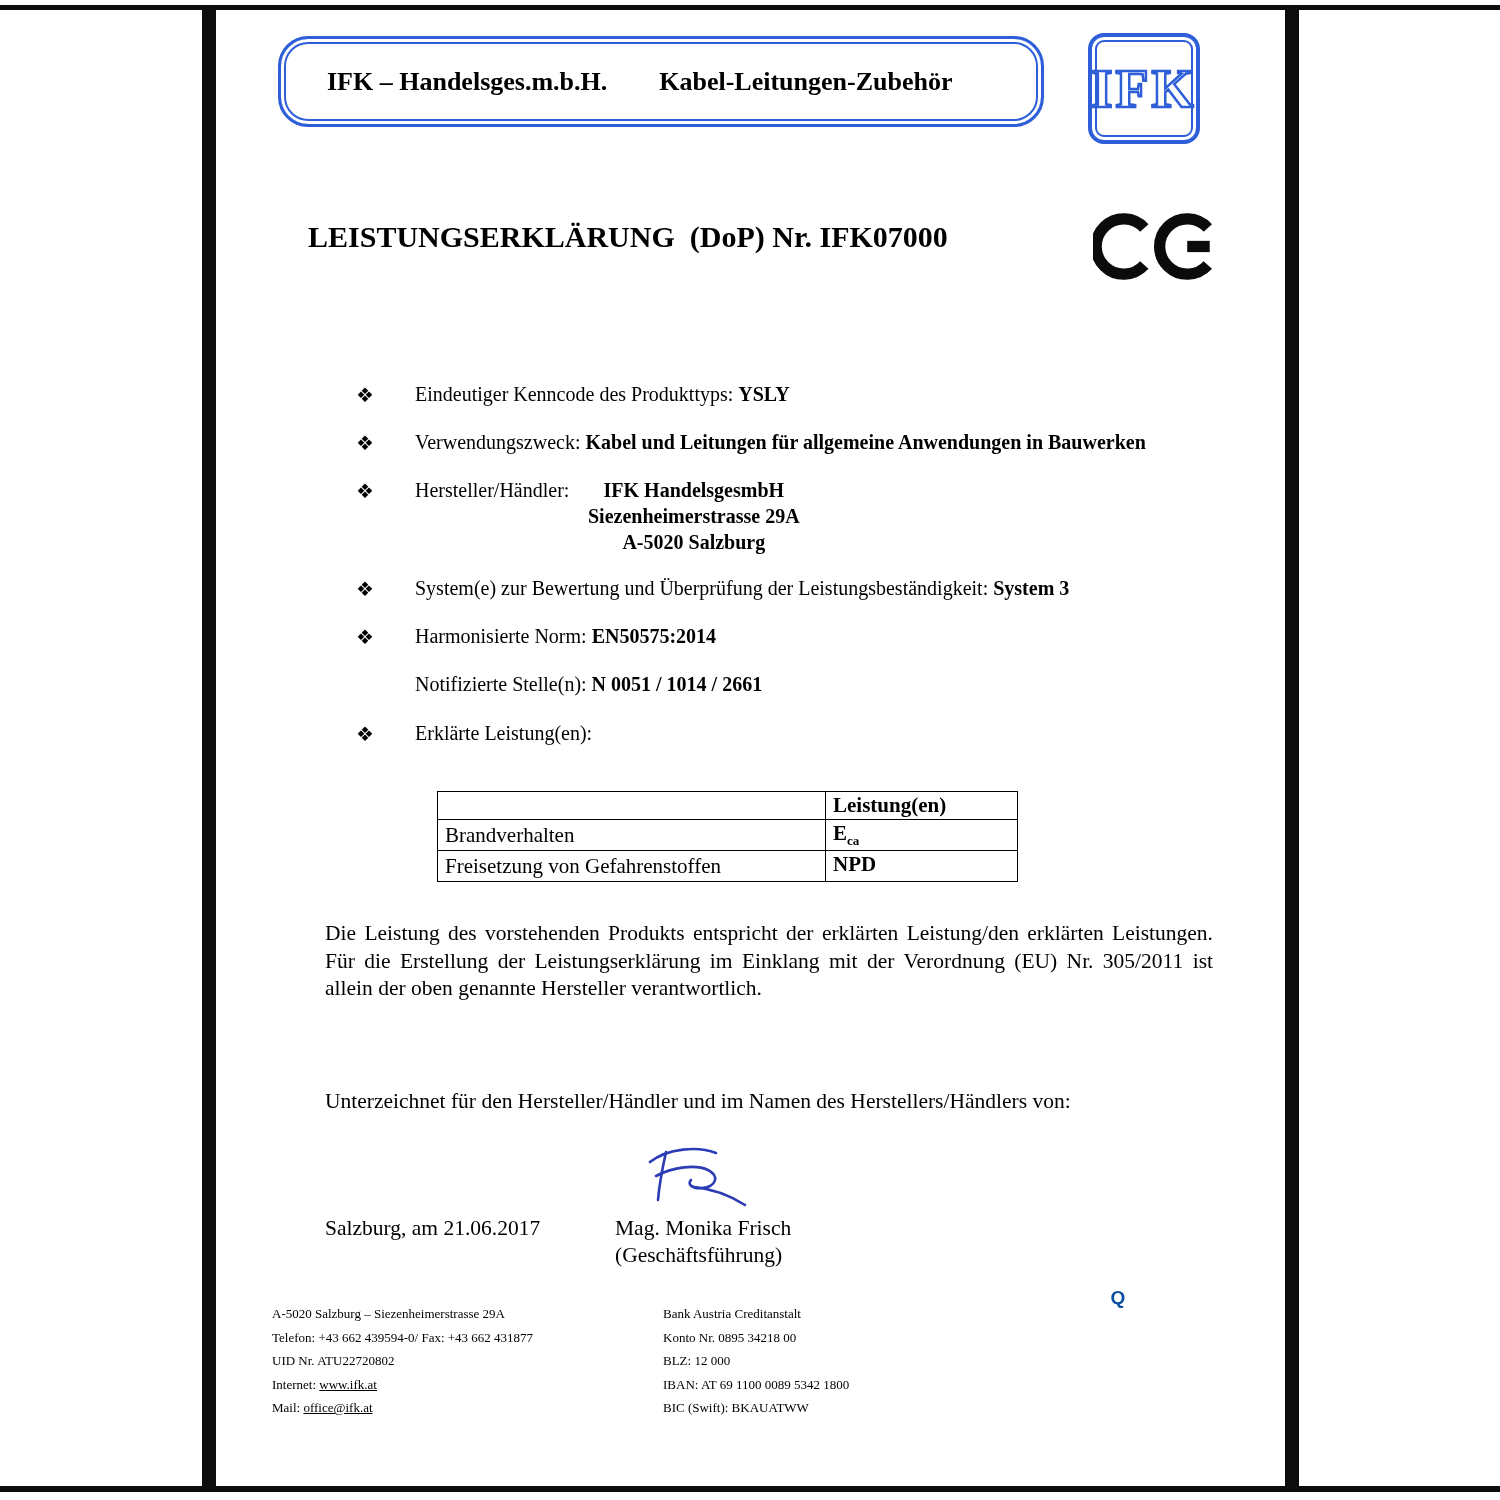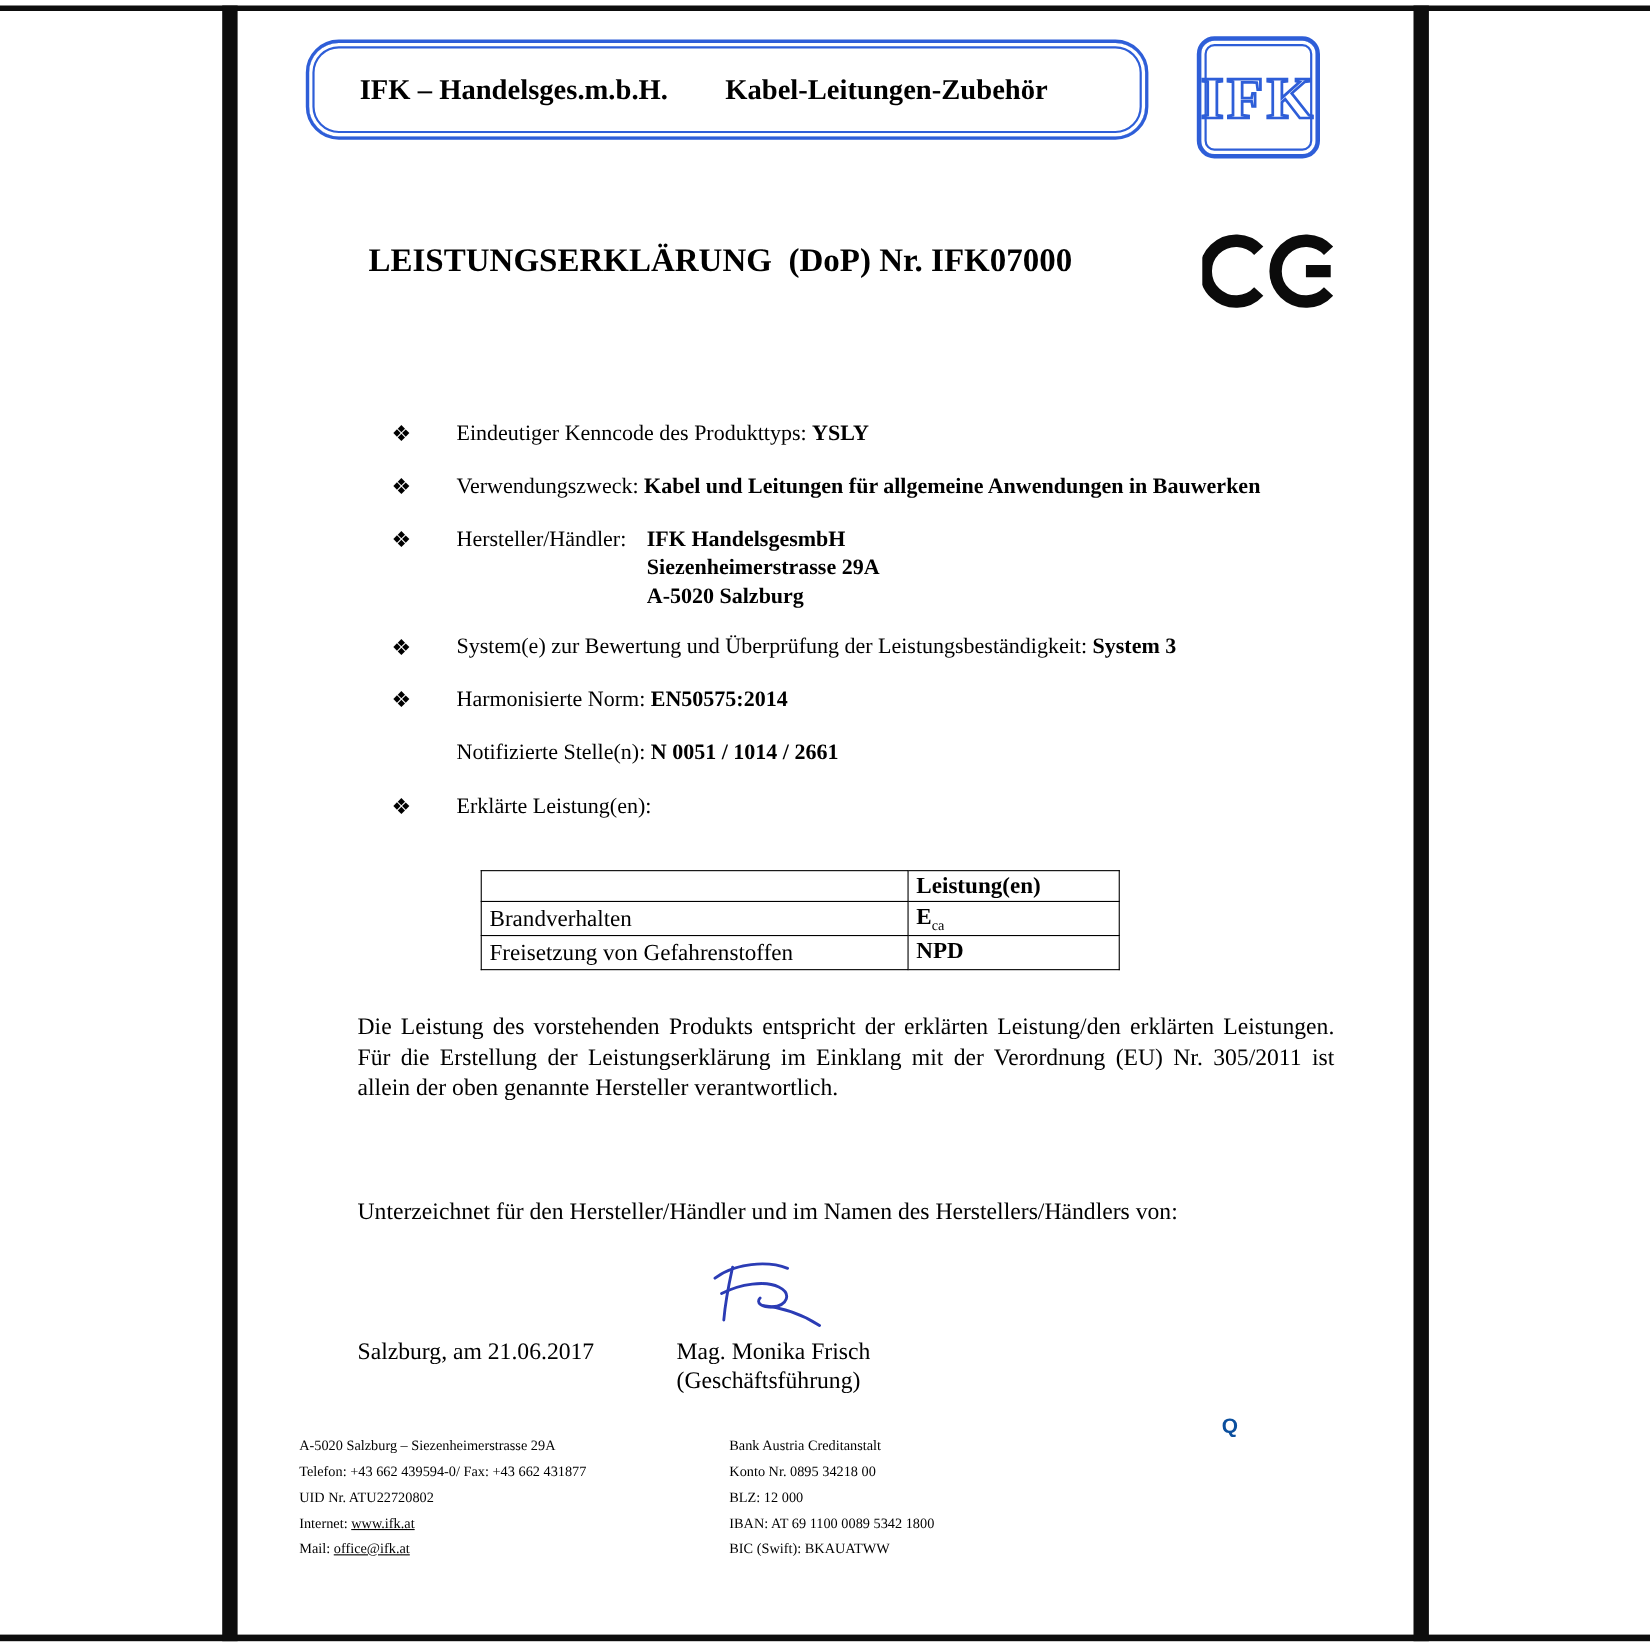--- a/index.html
+++ b/index.html
@@ -38,40 +38,40 @@
     display:flex;align-items:center;justify-content:center;
   }
   .ifk-logo .logo-text{
     font-size:54px;font-weight:bold;letter-spacing:3px;color:#fff;
     -webkit-text-stroke:2.5px var(--blue);line-height:1;
   }
   @supports not (-webkit-text-stroke: 1px #000){
     .ifk-logo .logo-text{color:var(--blue);}
   }
 
-  .doc-title{left:335px;top:220px;font-size:30px;font-weight:bold;white-space:pre;}
+  .doc-title{left:308px;top:220px;font-size:30px;font-weight:bold;white-space:pre;}
 
   .ce-wrap{left:1093px;top:203px;width:128px;height:88px;}
 
   
   .bullet-glyph{left:356px;font-size:20px;line-height:24px;}
   .bullet-text{left:415px;font-size:20px;white-space:nowrap;line-height:26px;}
   .bullet-text b{font-weight:bold;}
-  .mfr-value div{font-weight:bold;line-height:26px;}
+  .mfr-value div{font-weight:bold;line-height:26px;text-align:center;}
 
   
   .perf-table{left:437px;top:791px;border-collapse:collapse;font-size:21px;}
   .perf-table td,.perf-table th{
     border:1.5px solid #000;padding:1px 7px;height:26px;
     text-align:left;vertical-align:middle;font-weight:normal;
   }
   .perf-table .c1{width:388px;min-width:388px;}
   .perf-table .c2{width:192px;min-width:192px;}
   .perf-table .bold{font-weight:bold;}
-  .perf-table sub{font-size:0.62em;font-weight:normal;}
+  .perf-table sub{font-size:0.62em;font-weight:bold;}
 
   .para{
     left:325px;top:920px;width:888px;font-size:21.5px;line-height:27.5px;
     text-align:justify;
   }
   .line{font-size:21.5px;white-space:nowrap;}
 
   .sig-svg{left:628px;top:1140px;}
 
   

